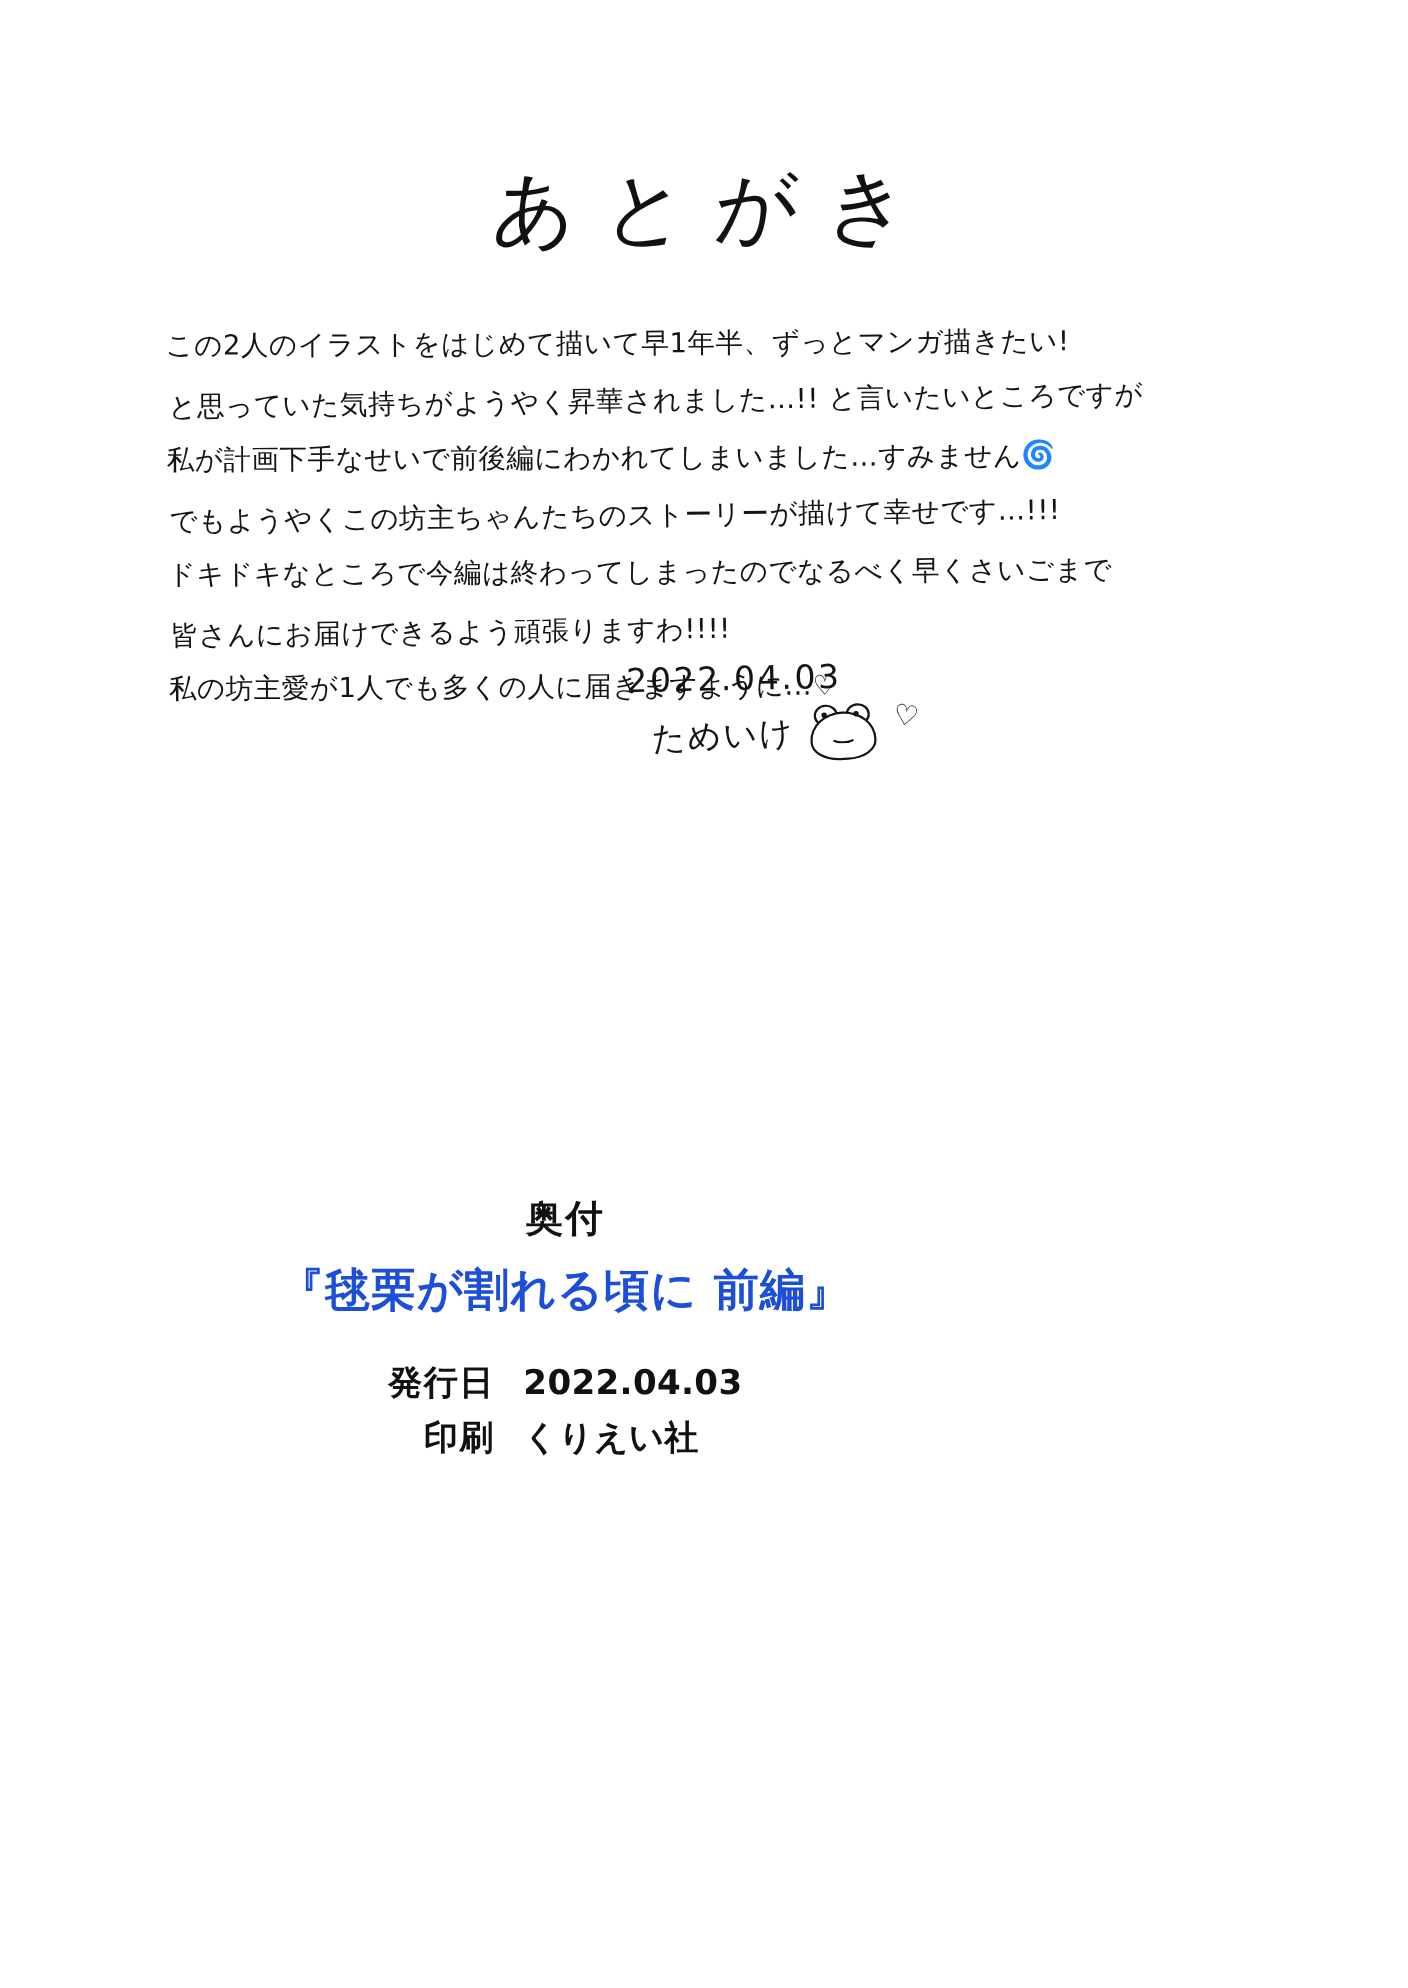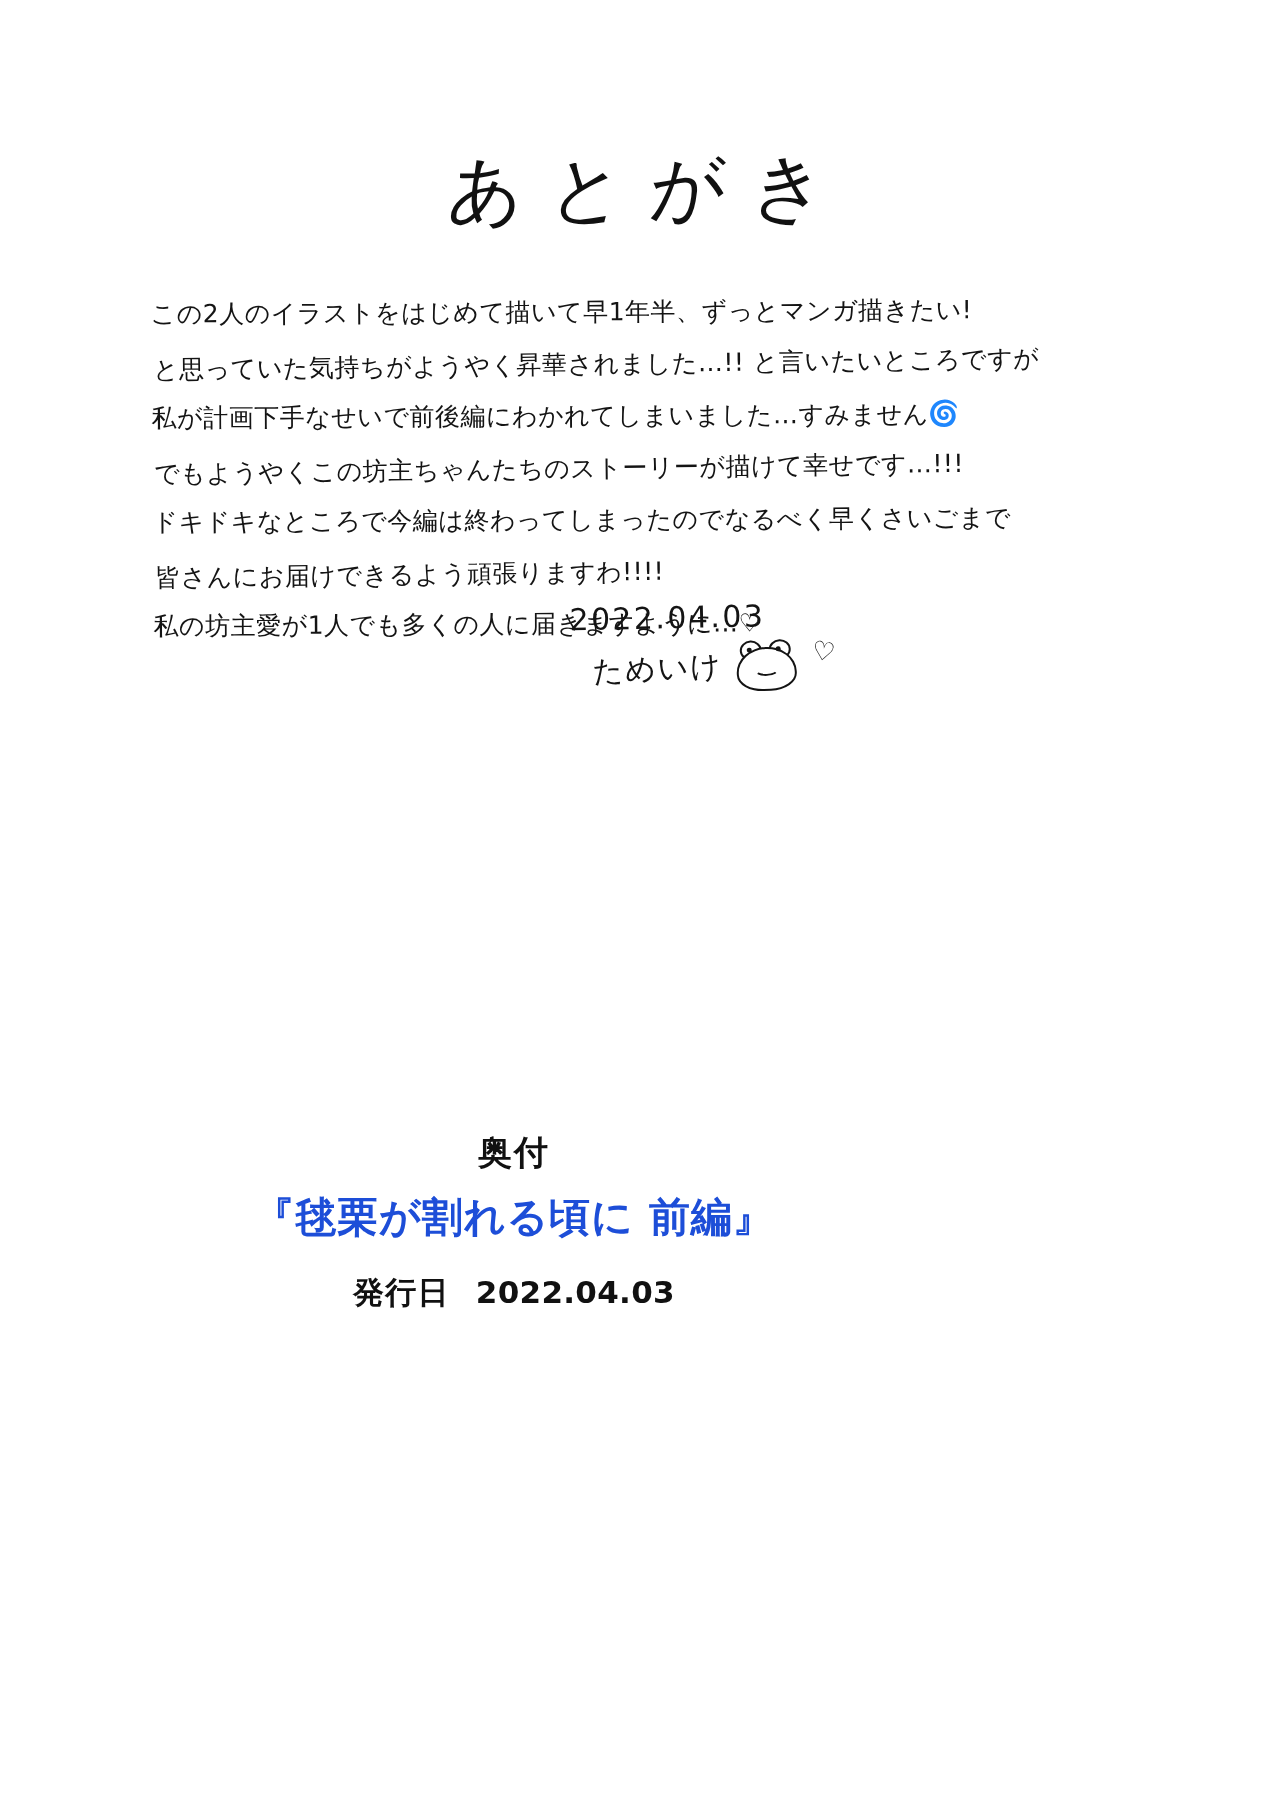--- a/index.html
+++ b/index.html
@@ -129,42 +129,42 @@
   .heart {
     font-size: 26px;
     color: #141414;
     transform: translateY(-10px) rotate(12deg);
   }
 
   
   .colophon {
     position: absolute;
     left: 0;
-    top: 1130px;
+    top: 1085px;
     width: 1028px;
     text-align: center;
   }
   .colophon-heading {
     font-family: "DejaVu Sans", sans-serif;
     font-size: 34px;
     font-weight: 700;
     letter-spacing: 0.06em;
     color: #111;
     margin: 0;
   }
   .colophon-title {
     font-family: "DejaVu Sans", sans-serif;
     font-size: 41px;
     font-weight: 700;
     letter-spacing: 0.02em;
     color: #1d4ed8;
     margin: 14px 0 0 0;
   }
   .colophon-table {
-    margin: 22px auto 0 auto;
+    margin: 32px auto 0 auto;
     border-collapse: collapse;
   }
   .colophon-table td {
     font-family: "DejaVu Sans", sans-serif;
     font-size: 31px;
     font-weight: 700;
     color: #111;
     padding: 4px 0;
     line-height: 1.36;
   }
@@ -222,16 +222,20 @@
   <div class="colophon-heading">奥付</div>
 
   <div class="colophon-title">『毬栗が割れる頃に 前編』</div>
 
   <table class="colophon-table">
     <tbody>
       <tr>
         <td class="k">発行日</td>
         <td class="v">2022.04.03</td>
       </tr>
+      <tr>
+        <td class="k">印刷</td>
+        <td class="v">くりえい社</td>
+      </tr>
     </tbody>
   </table>
 
 </section>
 
 </body></html>

